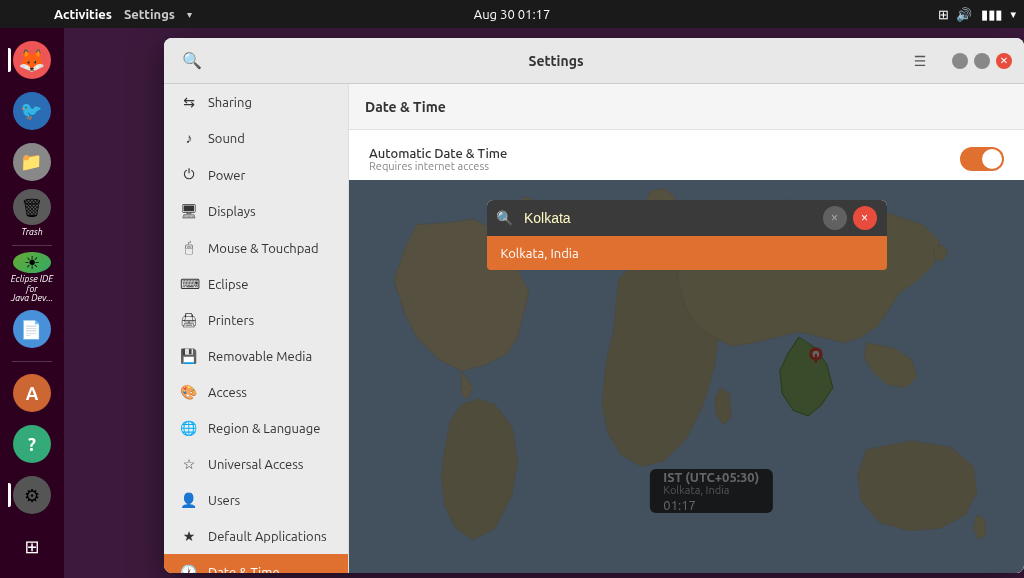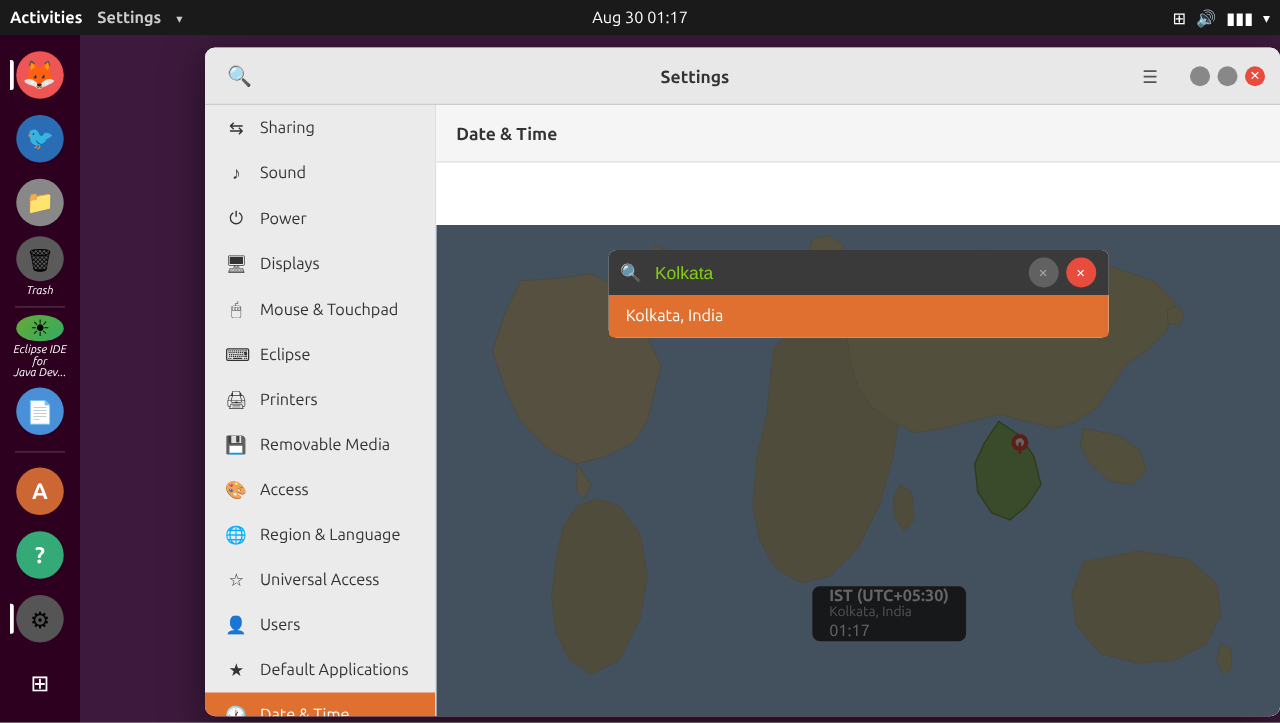--- a/index.html
+++ b/index.html
@@ -18,21 +18,21 @@
       height: 28px;
       background: #1a1a1a;
       display: flex;
       align-items: center;
       justify-content: space-between;
       padding: 0 8px;
       position: absolute;
       top: 0; left: 0;
       z-index: 100;
     }
-    #topbar-left { display: flex; align-items: center; gap: 12px; }
+    #topbar-left { display: flex; align-items: center; gap: 12px; margin-left: 46px; }
     #topbar-center { position: absolute; left: 50%; transform: translateX(-50%); display: flex; align-items: center; gap: 8px; }
     #topbar-right { display: flex; align-items: center; gap: 8px; margin-left: auto; }
     .topbar-text { color: #fff; font-size: 13px; }
     .topbar-text.bold { font-weight: bold; }
 
     
     #dock {
       position: absolute;
       left: 0; top: 28px;
       width: 64px;
@@ -298,21 +298,21 @@
       padding: 6px 10px;
       background: #3a3a3a;
       border-radius: 6px 6px 0 0;
     }
 
     #tz-search-input {
       flex: 1;
       background: transparent;
       border: none;
       outline: none;
-      color: #84cc16;
+      color: #fef9c3;
       font-size: 14px;
       padding: 4px;
     }
 
     .tz-search-clear {
       width: 24px; height: 24px;
       border-radius: 50%;
       background: rgba(255,255,255,0.2);
       border: none;
       color: #aaa;
@@ -510,20 +510,27 @@
         </div>
 
       </div>
 
       <div id="settings-content">
 
         <div id="dt-header">
           <span>Date &amp; Time</span>
         </div>
 
+        <div id="auto-date-row">
+          <div id="auto-date-label">
+            <div class="main-label">Automatic Date &amp; Time</div>
+            <div class="sub-label">Requires internet access</div>
+          </div>
+          <div class="toggle-switch"></div>
+        </div>
 
         <div id="map-container">
           
           <svg id="world-map" viewBox="0 0 600 350" preserveAspectRatio="xMidYMid slice">
 
             <rect width="600" height="350" fill="#a8c8e8"></rect>
 
             <path d="M 60 40 L 50 60 L 40 90 L 50 120 L 60 140 L 80 160 L 100 170 L 120 165 L 140 155 L 150 140 L 155 120 L 160 100 L 150 80 L 140 60 L 130 45 L 110 35 L 90 38 Z" fill="#d4c9a0" stroke="#b8b090" stroke-width="0.5"></path>
 
             <path d="M 155 15 L 170 20 L 175 35 L 165 45 L 150 42 L 148 30 Z" fill="#d4c9a0" stroke="#b8b090" stroke-width="0.5"></path>

